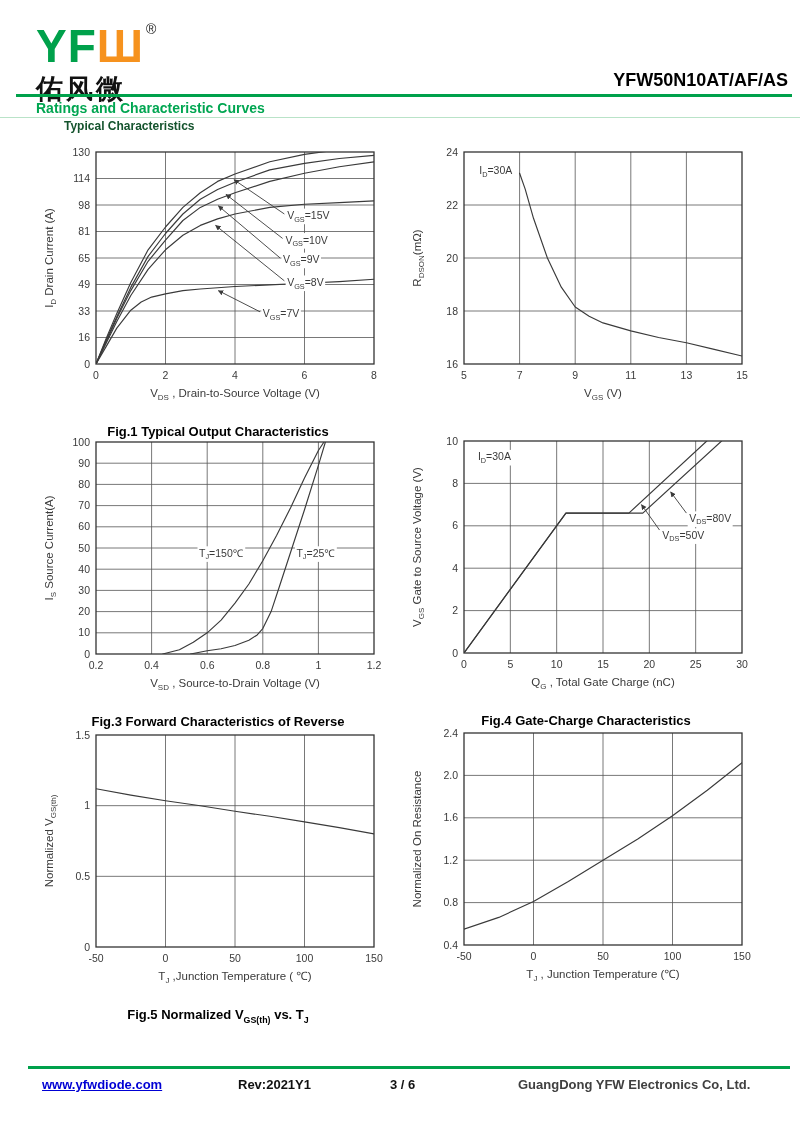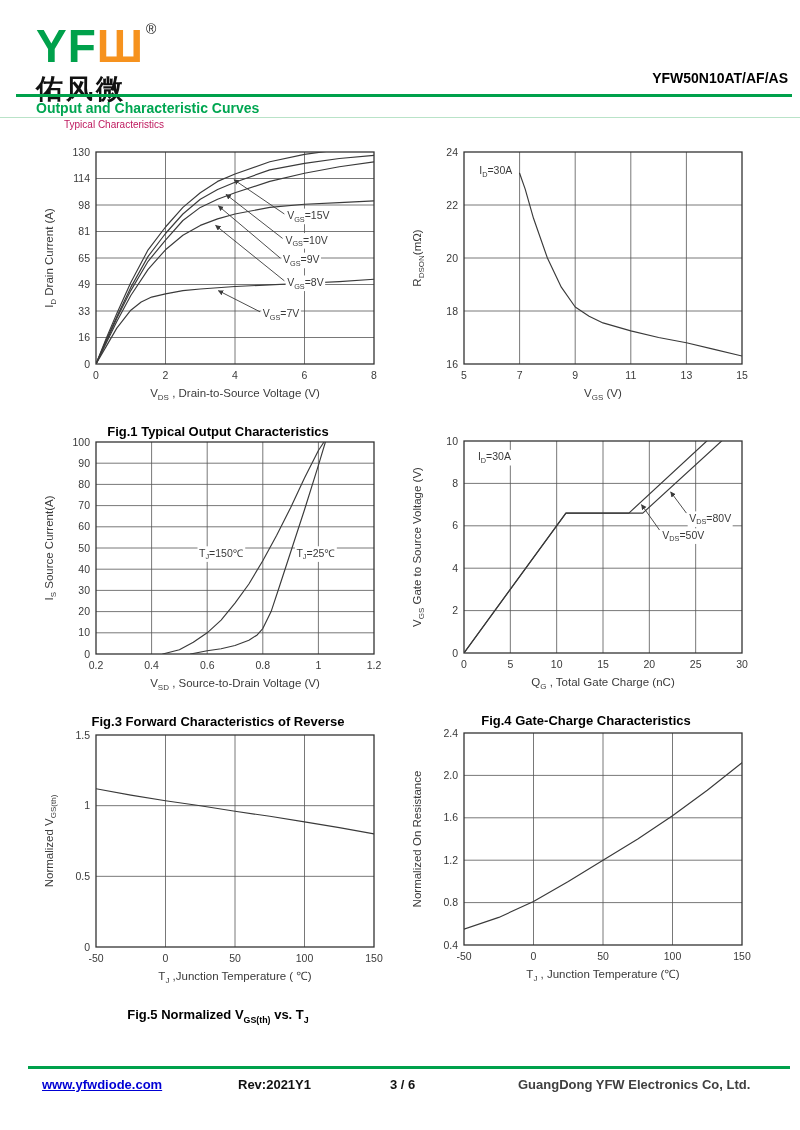--- a/index.html
+++ b/index.html
@@ -5,25 +5,25 @@
   html,body{margin:0;padding:0;background:#ffffff;}
   .page{position:relative;width:800px;height:1110px;background:#ffffff;overflow:hidden;
         font-family:"Liberation Sans",sans-serif;color:#111;}
   
   .logo{position:absolute;left:36px;top:6px;}
   .logo-text{font-weight:bold;font-size:46px;line-height:46px;letter-spacing:1px;}
   .lg-green{color:#00A14B;}
   .lg-orange{color:#F6921E;}
   .lg-reg{font-size:14px;color:#222;vertical-align:28px;font-weight:normal;margin-left:2px;}
   .logo-cn{font-weight:bold;font-size:27px;color:#111;letter-spacing:3px;margin-top:2px;}
-  .part-number{position:absolute;right:12px;top:70px;font-weight:bold;font-size:14px;color:#000;}
+  .part-number{position:absolute;right:12px;top:70px;font-weight:bold;font-size:18px;color:#000;}
   .rule-green{position:absolute;left:16px;top:94px;width:776px;height:3px;background:#00A14B;}
   .section-title{position:absolute;left:36px;top:100px;font-weight:bold;font-size:14px;color:#00A651;}
   .thin-rule{position:absolute;left:0px;top:117px;width:800px;height:1px;background:#b9e3c8;}
-  .subsection-title{position:absolute;left:64px;top:119px;font-weight:normal;font-size:10px;color:#be185d;}
+  .subsection-title{position:absolute;left:64px;top:119px;font-weight:bold;font-size:12px;color:#14532d;}
   
   .fig{position:absolute;margin:0;width:356px;}
   .pos1{left:40px;top:138px;}
   .pos2{left:408px;top:138px;}
   .pos3{left:40px;top:428px;}
   .pos4{left:408px;top:427px;}
   .pos5{left:40px;top:721px;}
   .pos6{left:408px;top:719px;}
   .chart text{font-family:"Liberation Sans",sans-serif;fill:#3a3a3a;}
   figcaption{font-weight:bold;font-size:13px;color:#000;text-align:center;margin-top:4px;}
@@ -41,21 +41,21 @@
 
 <div class="page">
 
   <header>
     <div class="logo">
       <div class="logo-text"><span class="lg-green">YF</span><span class="lg-orange">Ш</span><span class="lg-reg">®</span></div>
       <div class="logo-cn">佑风微</div>
     </div>
     <div class="part-number">YFW50N10AT/AF/AS</div>
     <div class="rule-green"></div>
-    <div class="section-title">Output and Characteristic Curves</div>
+    <div class="section-title">Ratings and Characteristic Curves</div>
     <div class="thin-rule"></div>
     <div class="subsection-title">Typical Characteristics</div>
   </header>
 
   <main>
     <figure class="fig pos1">
       <svg class="chart" width="350" height="278">
           <defs>
             <marker id="ah0" markerWidth="7" markerHeight="7" refX="5.5" refY="3" orient="auto">
               <path d="M0,0 L6,3 L0,6 z" fill="#3a3a3a"></path>

